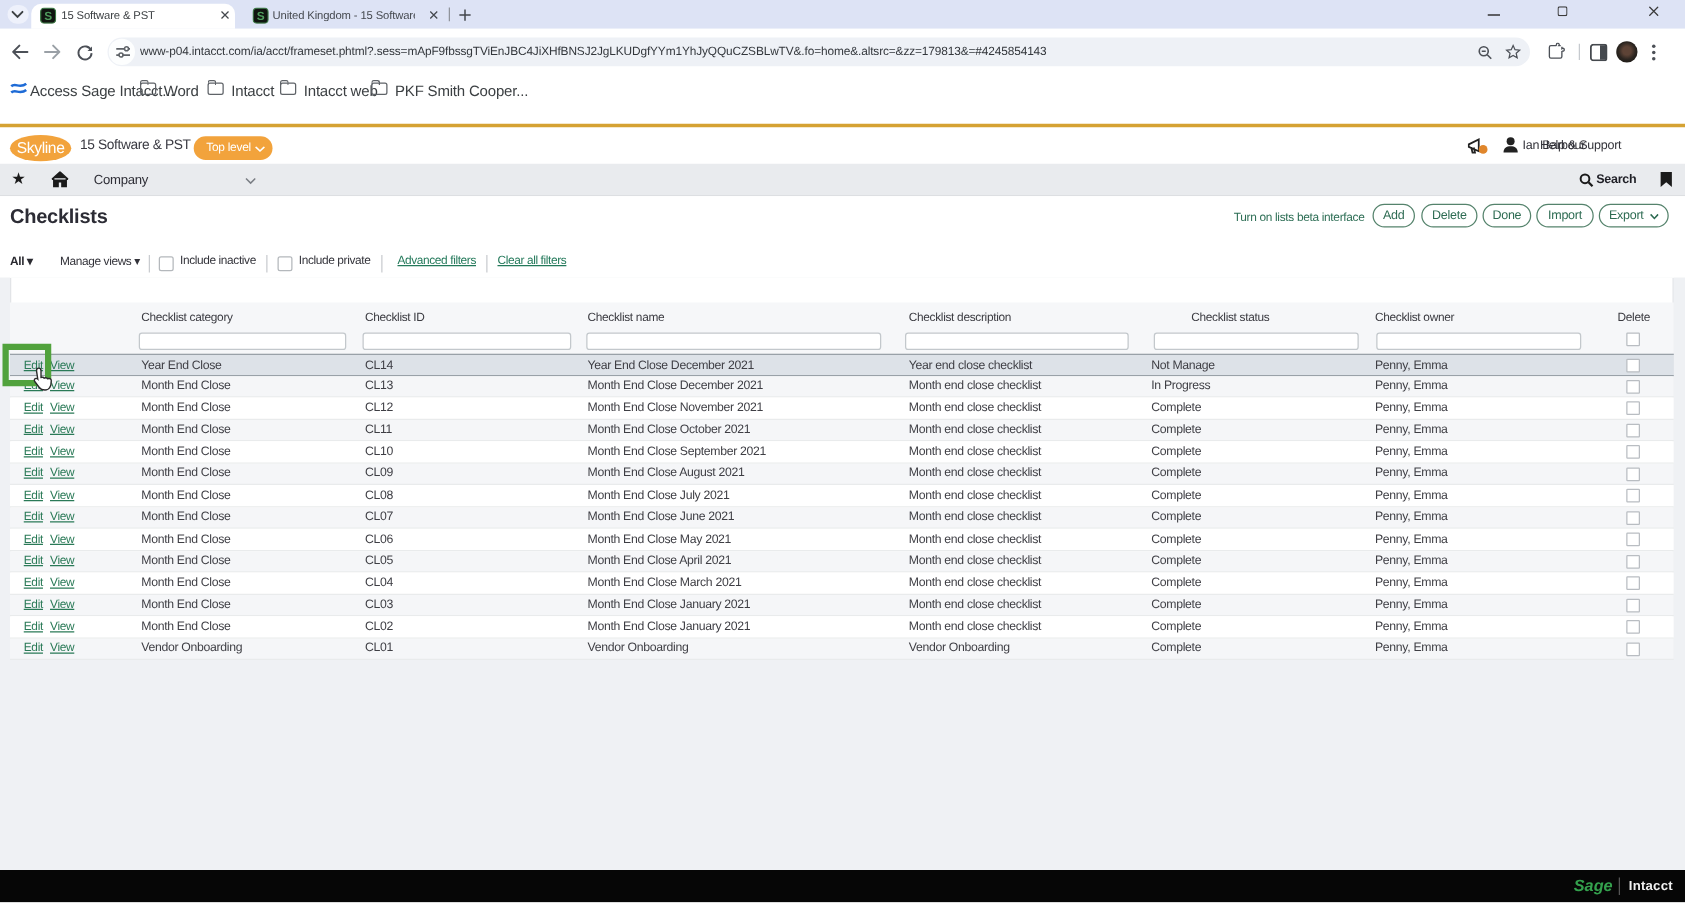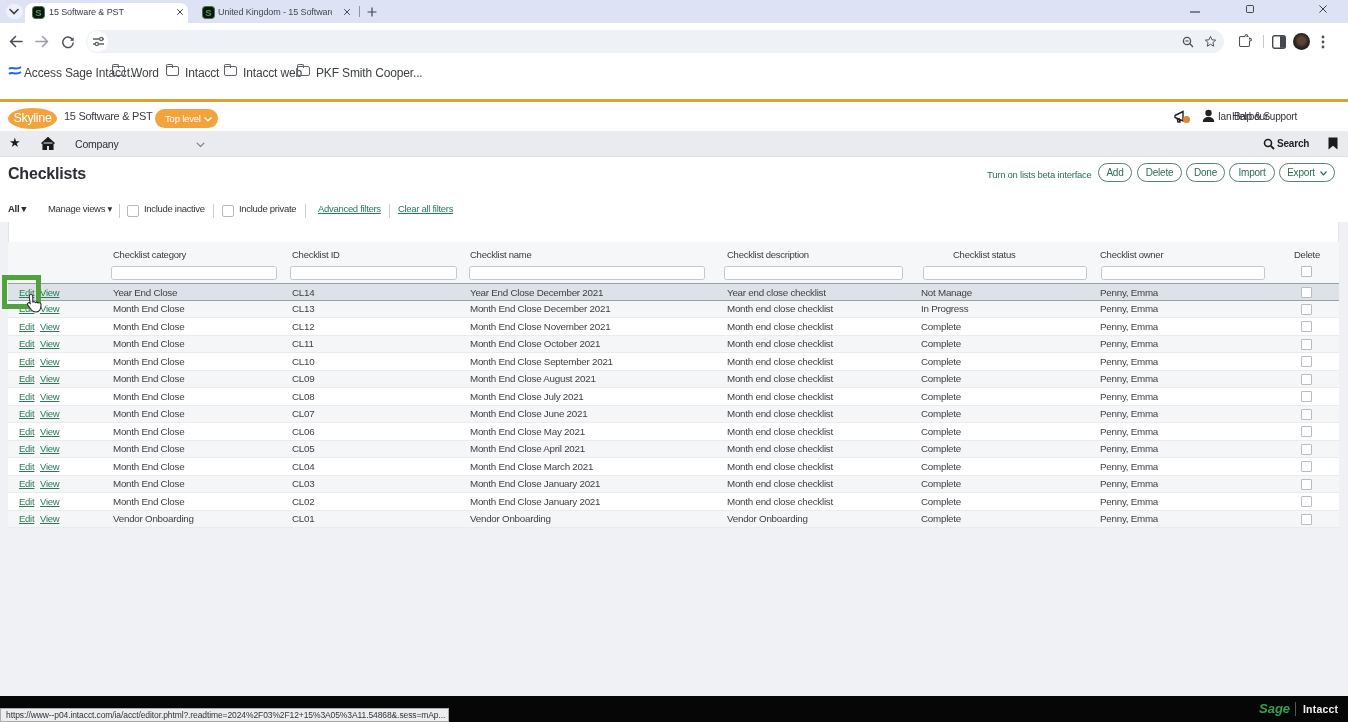--- a/index.html
+++ b/index.html
@@ -104,20 +104,21 @@
         <path d="M13.6 6.2 A6 6 0 1 0 14 8.6" stroke="#4c5057" stroke-width="1.7" fill="none"></path>
         <path d="M14.4 2.5 V6.6 H10.3 Z" fill="#4c5057"></path>
       </svg>
   <div id="omnibox"></div>
   <div style="position:absolute;left:87px;top:7.5px;width:21px;height:21px;border-radius:50%;background:#fdfefe"></div>
   <svg class="icon" style="left:92px;top:12px" width="13" height="13" viewBox="0 0 13 13">
         <path d="M1 4 H8 M10.5 4 H12 M1 9 H3.5 M6 9 H12" stroke="#5f6368" stroke-width="1.4"></path>
         <circle cx="9.2" cy="4" r="1.6" fill="none" stroke="#5f6368" stroke-width="1.3"></circle>
         <circle cx="4.8" cy="9" r="1.6" fill="none" stroke="#5f6368" stroke-width="1.3"></circle>
       </svg>
+  <span id="urltxt">www-p04.intacct.com/ia/acct/frameset.phtml?.sess=mApF9fbssgTViEnJBC4JiXHfBNSJ2JgLKUDgfYYm1YhJyQQuCZSBLwTV&amp;.fo=home&amp;.altsrc=&amp;zz=179813&amp;=#4245854143</span>
   <svg class="icon" style="left:1182px;top:12.5px" width="12" height="12" viewBox="0 0 12 12">
         <circle cx="5" cy="5" r="3.6" fill="none" stroke="#4c5057" stroke-width="1.3"></circle>
         <path d="M7.8 7.8 L11 11" stroke="#4c5057" stroke-width="1.3"></path>
         <path d="M3.4 5 H6.6" stroke="#4c5057" stroke-width="1.1"></path>
       </svg>
   <svg class="icon" style="left:1204px;top:11.5px" width="13" height="13" viewBox="0 0 24 24">
         <path d="M12 2.6 L14.8 8.8 L21.6 9.5 L16.5 14 L18 20.7 L12 17.2 L6 20.7 L7.5 14 L2.4 9.5 L9.2 8.8 Z" fill="none" stroke="#4c5057" stroke-width="1.8"></path>
       </svg>
   <svg class="icon" style="left:1237px;top:10.5px" width="15" height="15" viewBox="0 0 24 24">
         <path d="M20 11 v7 a2 2 0 0 1 -2 2 H6 a2 2 0 0 1 -2 -2 V6 a2 2 0 0 1 2 -2 h7 M20 11 h1.3 a1.8 1.8 0 0 0 0 -3.6 c-.5 0 -.9 .2 -1.3 .5 V5.5 M13 4 v-1.3 a1.8 1.8 0 0 1 3.6 0 c0 .5 -.2 .9 -.5 1.3 h2.4" fill="none" stroke="#4c5057" stroke-width="1.7"></path>
@@ -395,15 +396,14 @@
 <div id="annot"></div>
 <svg class="icon" style="left:26px;top:293px;z-index:60" width="17" height="20" viewBox="0 0 17 20">
       <path d="M5 1.5 C6.2 1.5 6.8 2.3 6.8 3.5 V9 L8 8.8 C8.6 8.7 9 9 9.3 9.5 L10.5 9.2 C11.2 9.1 11.8 9.4 12 10 L13.2 9.8 C14.2 9.7 15 10.3 15 11.5 C15 14 14.6 15.8 13.8 17 C13 18.3 11.8 19 10 19 C7.8 19 6.6 18.6 5.4 17 L1.8 12.2 C1.2 11.4 1.4 10.4 2.2 9.9 C2.9 9.5 3.6 9.7 4.2 10.3 L3.2 3.5 C3.2 2.3 3.8 1.5 5 1.5 Z" fill="#fff" stroke="#2a2a2a" stroke-width="1.1"></path>
     </svg>
 
 <div id="footer">
   <span style="position:absolute;left:1259px;top:5px;font-size:13px;font-weight:bold;color:#34a04d;font-style:italic;letter-spacing:0px">Sage</span>
   <div style="position:absolute;left:1295px;top:6px;width:1px;height:14px;background:#555"></div>
   <span style="position:absolute;left:1303px;top:7px;font-size:10.5px;font-weight:bold;color:#f0f0f0;letter-spacing:0.2px">Intacct</span>
 </div>
-<div id="statusbub">https://www--p04.intacct.com/ia/acct/editor.phtml?.readtime=2024%2F03%2F12+15%3A05%3A11.54868&amp;.sess=mAp...</div>
 
 </div>
 
 </body></html>

